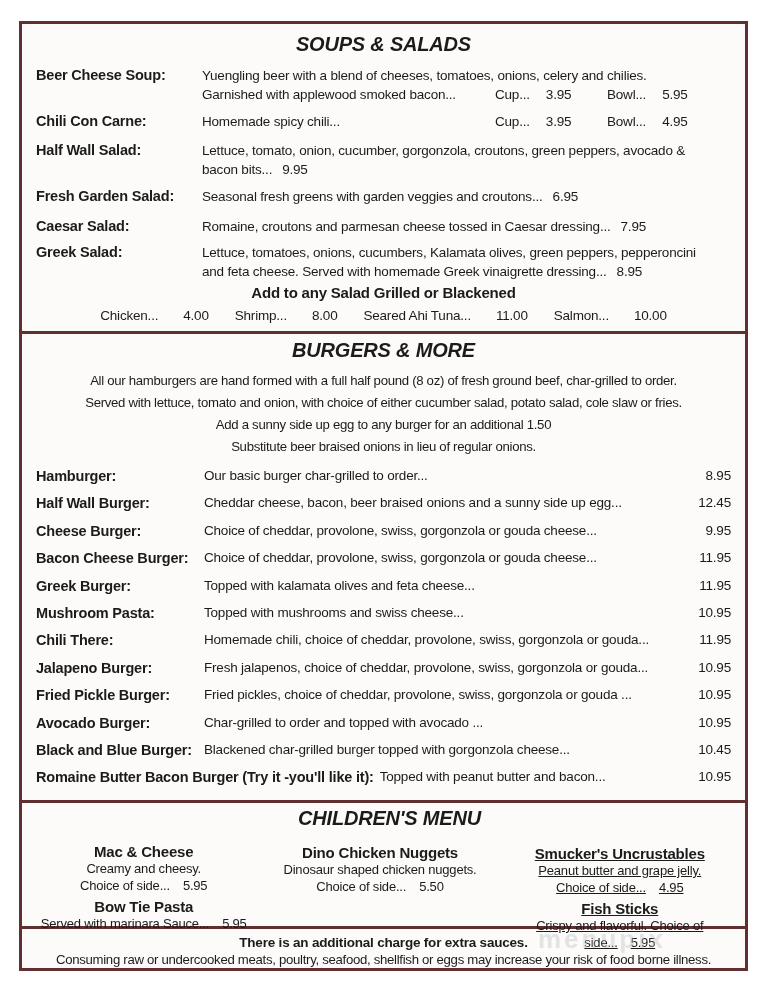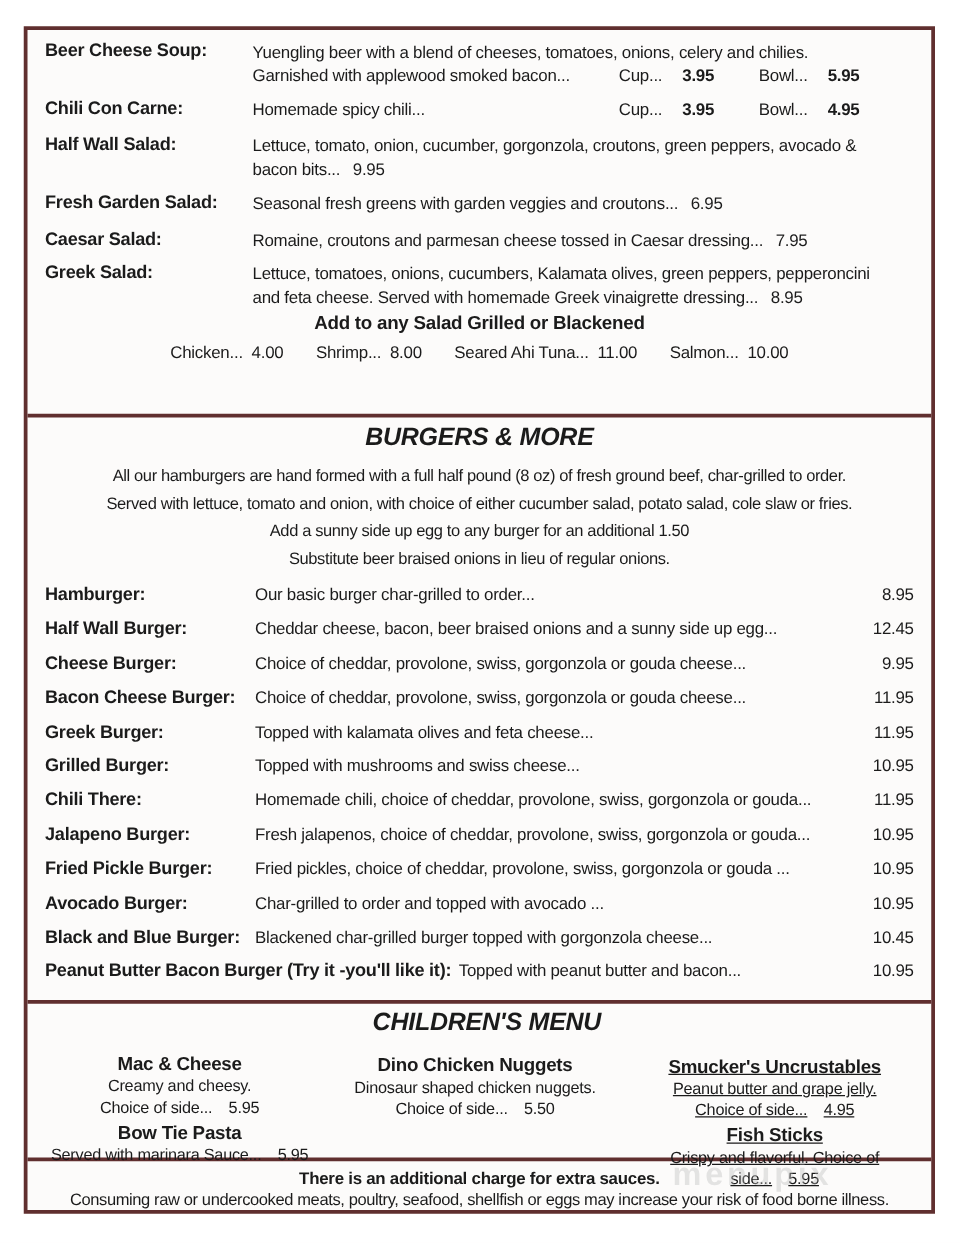--- a/index.html
+++ b/index.html
@@ -22,27 +22,27 @@
 
   
   .srow { display:flex; align-items:flex-start; }
   .sname { flex:none; min-width:166px; font-weight:bold; font-size:14.5px; line-height:19px; padding-right:6px; }
   .scontent { flex:1; }
   .sline { font-size:13.5px; line-height:19px; }
   .flexline { display:flex; }
   .grow { flex:1; }
   .cupgrp  { flex:none; width:112px; display:flex; }
   .bowlgrp { flex:none; width:124px; display:flex; }
-  .pp { margin-left:16px;font-weight:bold; }
+  .pp { margin-left:16px; }
   .inlineprice { margin-left:10px; }
   .mb8{margin-bottom:8px;} .mb10{margin-bottom:10px;} .mb7{margin-bottom:7px;} .mb11{margin-bottom:11px;justify-content:center;} .mb2{margin-bottom:2px;}
 
   .addons-heading { text-align:center; font-weight:bold; font-size:15px; line-height:20px; margin-bottom:3px; }
   .addons-line { display:flex; justify-content:center; gap:26px; font-size:13.5px; line-height:19px; }
-  .addon-pair span + span { margin-left:7px; }
+  .addon-pair span + span { margin-left:25px; }
 
   
   .intro { text-align:center; font-weight:normal; font-size:13.2px; line-height:22px; letter-spacing:-0.3px; }
   .intro-wrap { margin-bottom:9px; }
   .brow { display:flex; align-items:flex-start; margin-bottom:9.4px; }
   .bname { flex:none; min-width:168px; font-weight:bold; font-size:14.5px; line-height:18px; padding-right:6px; }
   .bdesc { flex:1; font-size:13.5px; line-height:18px; }
   .bprice { flex:none; width:46px; text-align:right; font-size:13.5px; line-height:18px; }
 
   
@@ -66,20 +66,21 @@
     font-size:26px; font-weight:bold; color:#bdbdbd; opacity:0.38;
     letter-spacing:3px; pointer-events:none;
   }
 </style>
 </head>
 <body>
 
 <div class="menu-card">
 
   <div class="section sec-soups">
+    <div class="sec-title">SOUPS &amp; SALADS</div>
 
     <div class="srow mb8">
       <span class="sname">Beer Cheese Soup:</span>
       <div class="scontent">
         <div class="sline">Yuengling beer with a blend of cheeses, tomatoes, onions, celery and chilies.</div>
         <div class="sline flexline">
           <span class="grow">Garnished with applewood smoked bacon...</span>
           <span class="cupgrp">
               <span>Cup...</span>
               <span class="pp">3.95</span>
@@ -176,21 +177,21 @@
         <span class="bname">Bacon Cheese Burger:</span>
         <span class="bdesc">Choice of cheddar, provolone, swiss, gorgonzola or gouda cheese...</span>
         <span class="bprice">11.95</span>
       </div>
     <div class="brow">
         <span class="bname">Greek Burger:</span>
         <span class="bdesc">Topped with kalamata olives and feta cheese...</span>
         <span class="bprice">11.95</span>
       </div>
     <div class="brow">
-        <span class="bname">Grilled Burger:</span>
+        <span class="bname">Mushroom Pasta:</span>
         <span class="bdesc">Topped with mushrooms and swiss cheese...</span>
         <span class="bprice">10.95</span>
       </div>
     <div class="brow">
         <span class="bname">Chili There:</span>
         <span class="bdesc">Homemade chili, choice of cheddar, provolone, swiss, gorgonzola or gouda...</span>
         <span class="bprice">11.95</span>
       </div>
     <div class="brow">
         <span class="bname">Jalapeno Burger:</span>
@@ -206,21 +207,21 @@
         <span class="bname">Avocado Burger:</span>
         <span class="bdesc">Char-grilled to order and topped with avocado ...</span>
         <span class="bprice">10.95</span>
       </div>
     <div class="brow">
         <span class="bname">Black and Blue Burger:</span>
         <span class="bdesc">Blackened char-grilled burger topped with gorgonzola cheese...</span>
         <span class="bprice">10.45</span>
       </div>
     <div class="brow">
-        <span class="bname">Peanut Butter Bacon Burger (Try it -you'll like it):</span>
+        <span class="bname">Romaine Butter Bacon Burger (Try it -you'll like it):</span>
         <span class="bdesc">Topped with peanut butter and bacon...</span>
         <span class="bprice">10.95</span>
       </div>
   </div>
 
   <div class="section sec-children">
     <div class="sec-title children-title">CHILDREN'S MENU</div>
     <div class="kids-cols">
       <div class="kcol kcol1">
         <div class="kname">Mac &amp; Cheese</div>

